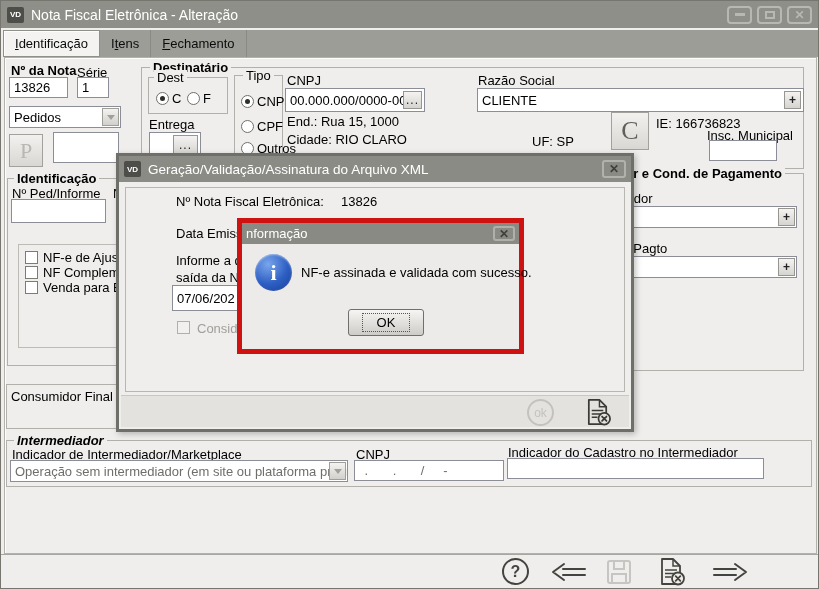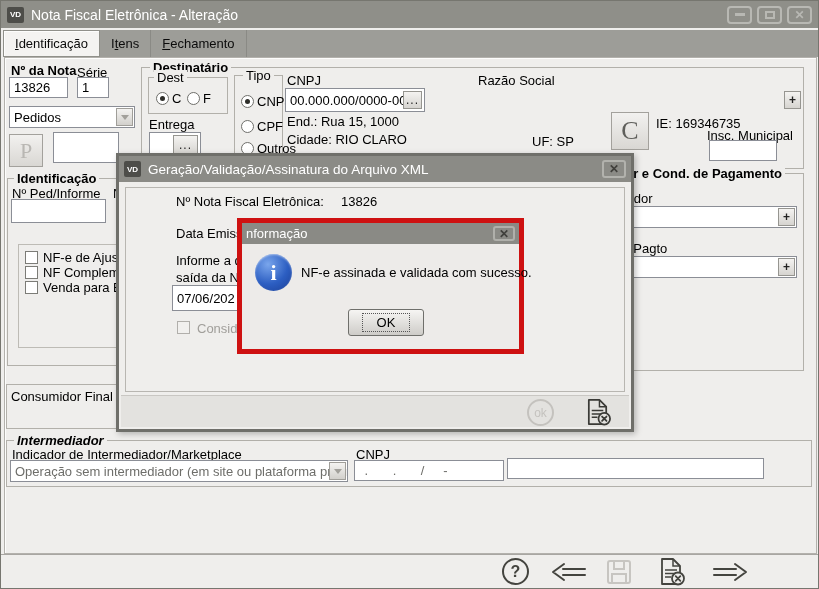--- a/index.html
+++ b/index.html
@@ -133,21 +133,21 @@
       <div class="tab"><u>F</u>echamento</div>
     </div>
 
   <div class="page"></div>
 
   <span class="lbl b" style="left:10px; top:62px;">Nº da Nota</span>
   <div class="field" style="left:8px; top:76px; width:59px; height:21px;">13826</div>
   <span class="lbl" style="left:76px; top:64px;">Série</span>
   <div class="field" style="left:76px; top:76px; width:32px; height:21px;">1</div>
 
-  <div class="field" style="left:8px; top:105px; width:126px; height:22px;">
+  <div class="field" style="left:8px; top:105px; width:112px; height:22px;">
     <span>Pedidos</span>
     <span class="dd-btn"><span class="tri dis"></span></span>
   </div>
 
   <div class="big-letter-btn" style="left:8px; top:133px; width:34px; height:33px; font-size:22px; color:#b9b7b3;">P</div>
   <div class="field" style="left:52px; top:131px; width:66px; height:31px;"></div>
 
   <div class="group" style="left:140px; top:66px; width:663px; height:102px;">
     <span class="legend" style="left:8px;">Destinatário</span>
   </div>
@@ -171,28 +171,29 @@
   <span class="lbl" style="left:256px; top:93px;">CNPJ</span>
   <span class="radio" style="left:240px; top:119px;"></span>
   <span class="lbl" style="left:256px; top:118px;">CPF</span>
   <span class="radio" style="left:240px; top:141px;"></span>
   <span class="lbl" style="left:256px; top:140px;">Outros</span>
 
   <span class="lbl" style="left:286px; top:72px;">CNPJ</span>
   <div class="field" style="left:284px; top:87px; width:140px; height:24px;">00.000.000/0000-00</div>
   <div class="sq-btn" style="left:402px; top:90px; width:19px; height:18px; letter-spacing:1px;">...</div>
   <span class="lbl" style="left:477px; top:72px;">Razão Social</span>
+  <div class="field" style="left:476px; top:87px; width:327px; height:24px;">CLIENTE</div>
   <div class="sq-btn" style="left:783px; top:90px; width:17px; height:18px; font-weight:bold;">+</div>
 
   <span class="lbl" style="left:286px; top:113px;">End.: Rua 15, 1000</span>
   <span class="lbl" style="left:286px; top:131px;">Cidade: RIO CLARO</span>
   <span class="lbl" style="left:531px; top:133px;">UF: SP</span>
 
   <div class="big-letter-btn" style="left:610px; top:111px; width:38px; height:38px; font-size:26px; color:#5f5f5b;">C</div>
-  <span class="lbl" style="left:655px; top:115px;">IE: 169346735</span>
+  <span class="lbl" style="left:655px; top:115px;">IE: 166736823</span>
   <span class="lbl" style="left:706px; top:127px;">Insc. Municipal</span>
   <div class="field" style="left:708px; top:139px; width:68px; height:21px;"></div>
 
   <div class="group" style="left:6px; top:177px; width:232px; height:188px;">
     <span class="legend" style="left:6px;">Identificação</span>
   </div>
   <span class="lbl" style="left:11px; top:185px;">Nº Ped/Informe</span>
   <div class="field" style="left:10px; top:198px; width:95px; height:24px;"></div>
   <span class="lbl" style="left:112px; top:185px;">N</span>
   <div class="group" style="left:17px; top:243px; width:214px; height:104px; border-color:#bdbbb5;" id="chk-box">
@@ -226,20 +227,21 @@
   <div class="group" style="left:5px; top:439px; width:806px; height:47px;">
     <span class="legend" style="left:7px;font-style:italic;">Intermediador</span>
   </div>
   <span class="lbl" style="left:11px; top:446px;">Indicador de Intermediador/Marketplace</span>
   <div class="field gray-text" style="left:9px; top:459px; width:338px; height:22px;">
     <span>Operação sem intermediador (em site ou plataforma própria)</span>
     <span class="dd-btn"><span class="tri dis"></span></span>
   </div>
   <span class="lbl" style="left:355px; top:446px;">CNPJ</span>
   <div class="field gray-text" style="left:353px; top:459px; width:150px; height:21px; letter-spacing:2px;"> .    .    /   - </div>
+  <span class="lbl" style="left:507px; top:444px;">Indicador do Cadastro no Intermediador</span>
   <div class="field" style="left:506px; top:457px; width:257px; height:21px;"></div>
 
   <div class="hr-sep"></div>
   <div class="icon-abs help-circle" style="left:501px; top:557px;">
     <span>?</span>
   </div>
   <div class="icon-abs" style="left:547px; top:560px; width:40px; height:22px;">
     <svg width="38" height="22" viewBox="0 0 38 22">
       <path d="M36 8 H14 M36 14 H14 M15 3 L4 11 L15 19" fill="none" stroke="#44443f" stroke-width="2" stroke-linejoin="round" stroke-linecap="round"></path>
     </svg>

